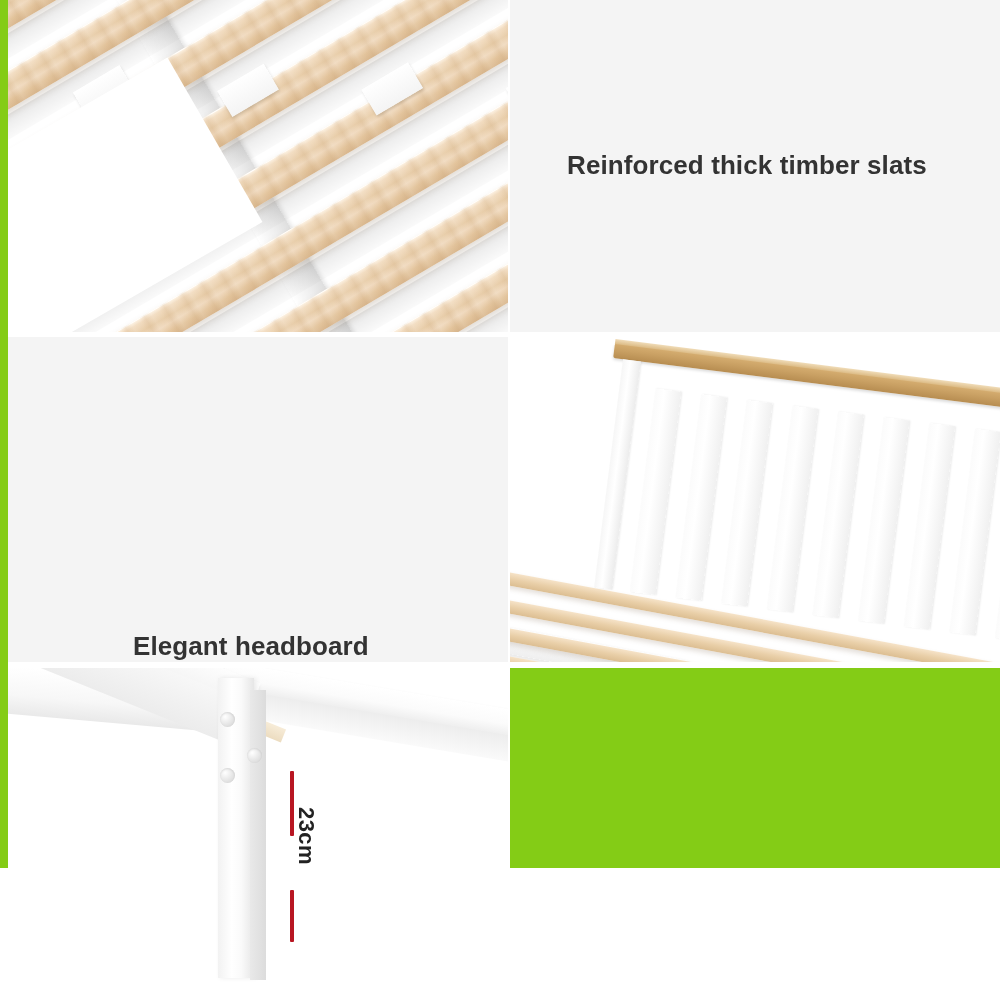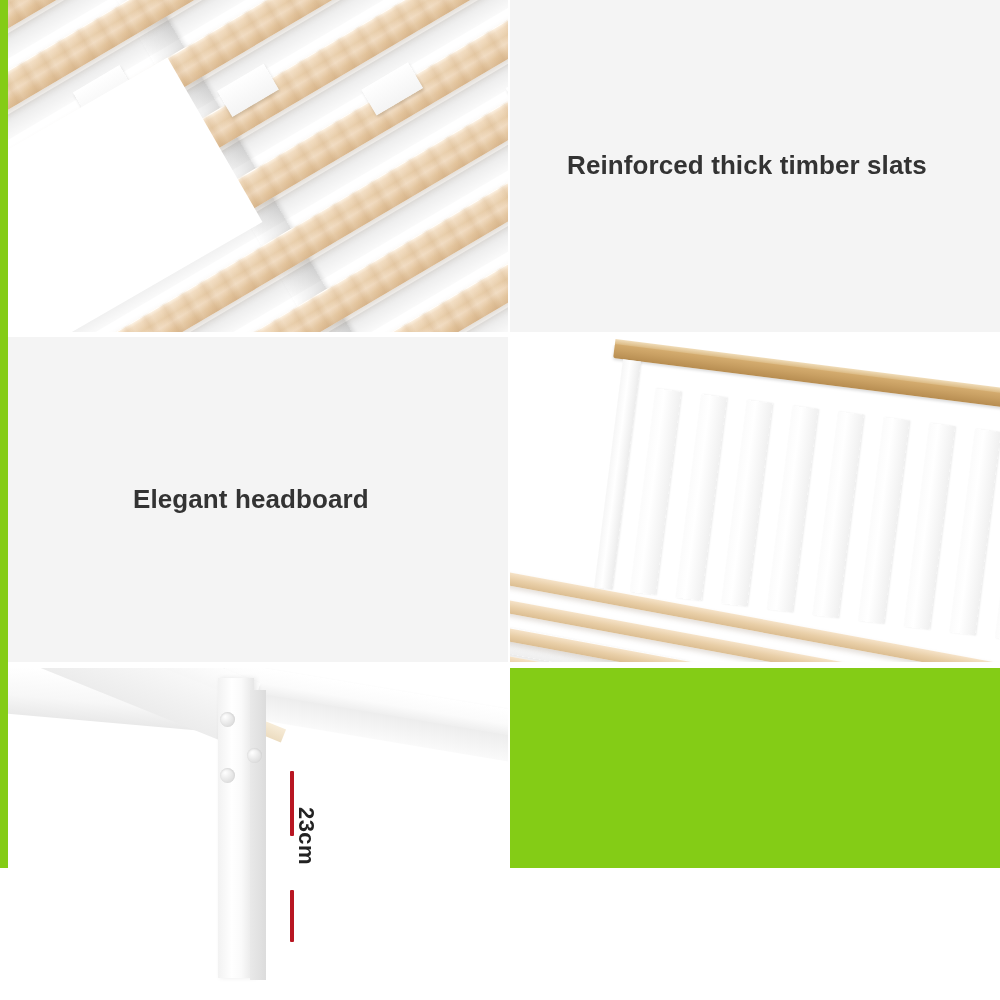--- a/index.html
+++ b/index.html
@@ -269,21 +269,21 @@
   </div>
 
   <div class="gutter" style="grid-row:1;grid-column:2;"></div>
 
   <div class="panel panel-text" style="grid-row:1;grid-column:3;">
     <div class="caption cap-slats">Reinforced thick timber slats</div>
   </div>
 
   <div class="gutter" style="grid-row:2;grid-column:1 / span 3;"></div>
 
-  <div class="panel panel-text" style="grid-row:3;grid-column:1;">
+  <div class="panel panel-text" style="grid-row:3;grid-column:1;align-items:flex-end;">
     <div class="caption cap-head">Elegant headboard</div>
   </div>
 
   <div class="gutter" style="grid-row:3;grid-column:2;"></div>
 
   <div class="panel panel-photo" style="grid-row:3;grid-column:3;">
     <div class="head-stage">
       <div class="head-group">
         <div class="head-panelbg"></div>
         <div class="head-toprail"></div>

